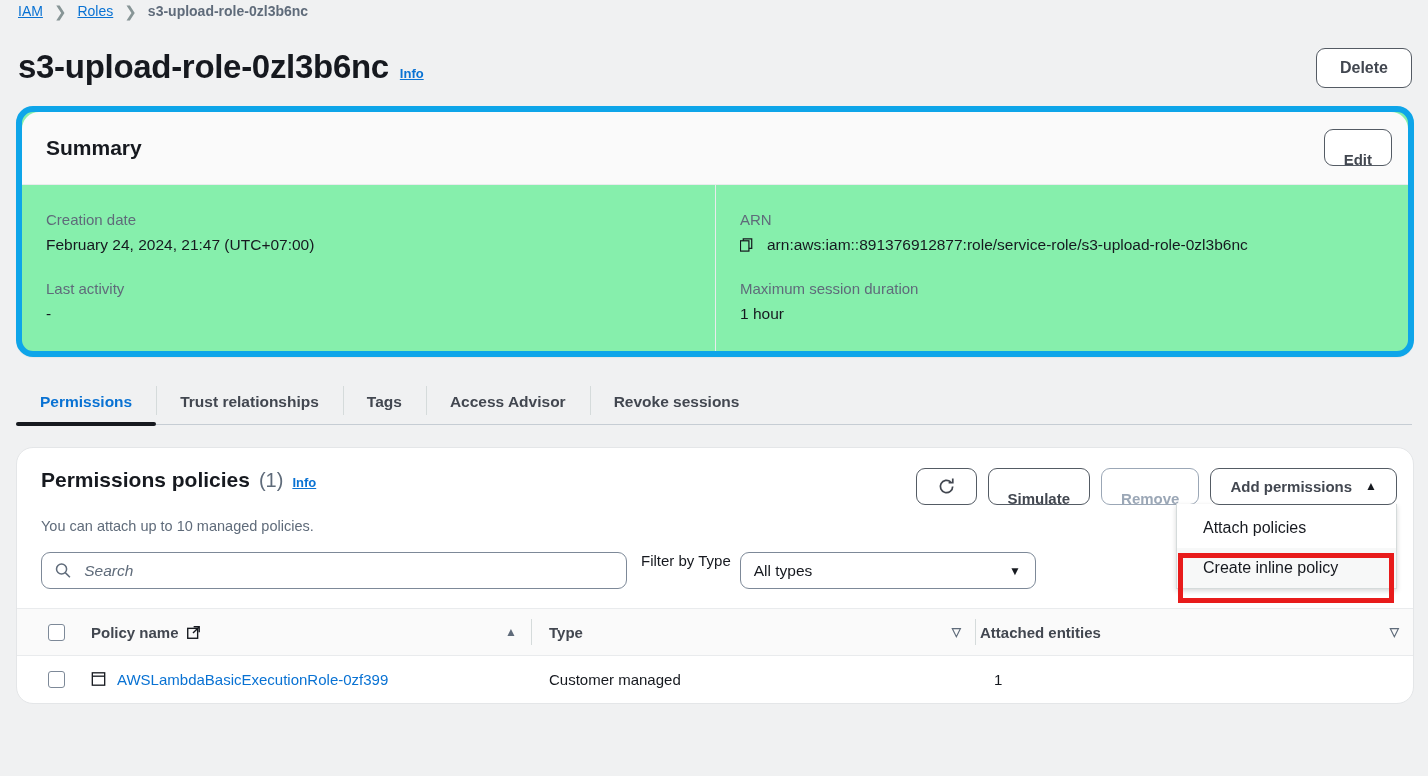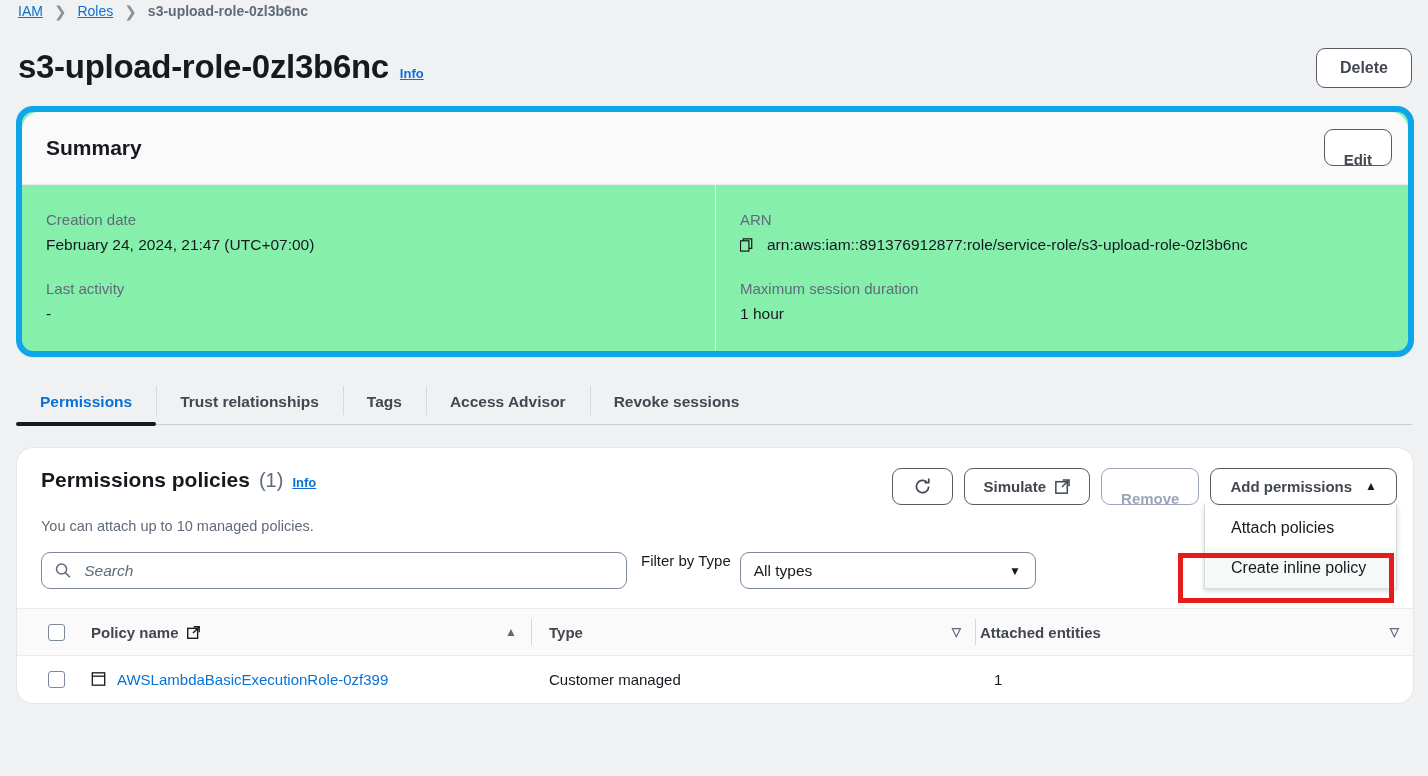--- a/index.html
+++ b/index.html
@@ -101,21 +101,21 @@
   .perm-title { font-size: 21px; font-weight: bold; }
   .perm-count { font-size: 20px; color: #5f6b7a; }
   .perm-sub { font-size: 14.5px; color: #5f6b7a; padding: 13px 0 0 24px; }
   .perm-actions { display: flex; align-items: center; gap: 11px; }
 
   .icon-btn {
     width: 61px; height: 37px; background: #fff;
     border: 1px solid #545b64; border-radius: 9px;
     display: flex; align-items: center; justify-content: center; cursor: pointer;
   }
-  .btn-ext { display: inline-flex; align-items: center; gap: 9px; }
+  .btn-ext { display: inline-flex; align-items: center; gap: 21px; flex-direction: column; }
 
   
   .filter-row {
     display: flex; align-items: flex-end; gap: 14px;
     padding: 18px 16px 0 24px;
   }
   .search-box {
     flex: 0 0 586px; height: 37px; background: #fff;
     border: 1px solid #7d8998; border-radius: 9px;
     display: flex; align-items: center; gap: 11px; padding: 0 13px;
@@ -169,21 +169,21 @@
     border-radius: 3px; background: #fff; display: block; cursor: pointer;
   }
 
   
   .dd-wrap { position: relative; }
   .dd-btn {
     display: inline-flex; align-items: center; gap: 13px;
     position: relative; z-index: 3;
   }
   .dd-menu {
-    position: absolute; top: 36px; right: 0; width: 193px;
+    position: absolute; top: 36px; right: 0; width: 221px;
     background: #fff; border: 1px solid #d5dbdb; border-top: none;
     box-shadow: 0 2px 5px rgba(0,0,0,0.16);
     z-index: 2; padding: 4px 0 0 0;
   }
   .dd-item {
     font-size: 16px; color: #16191f; padding: 11px 0 11px 26px;
     cursor: pointer; white-space: nowrap;
   }
   .dd-item.alt { background: #f7f8f8; }
 

